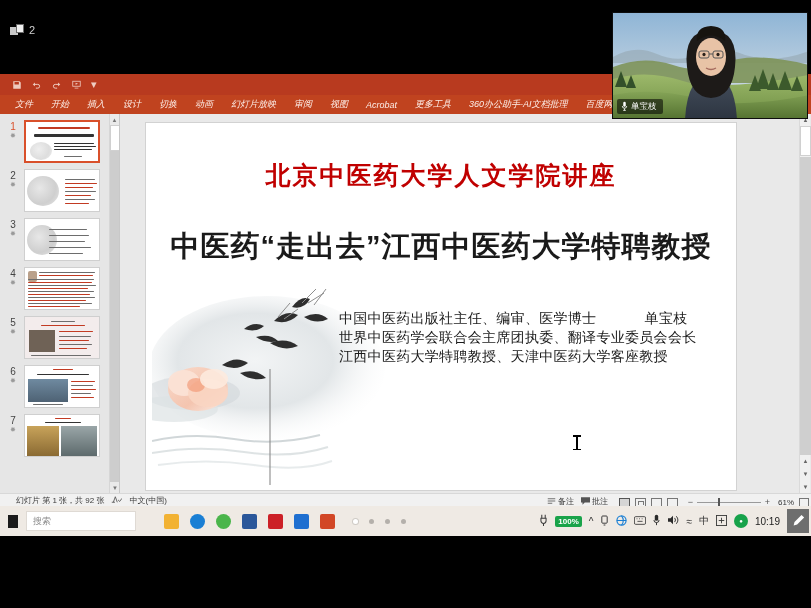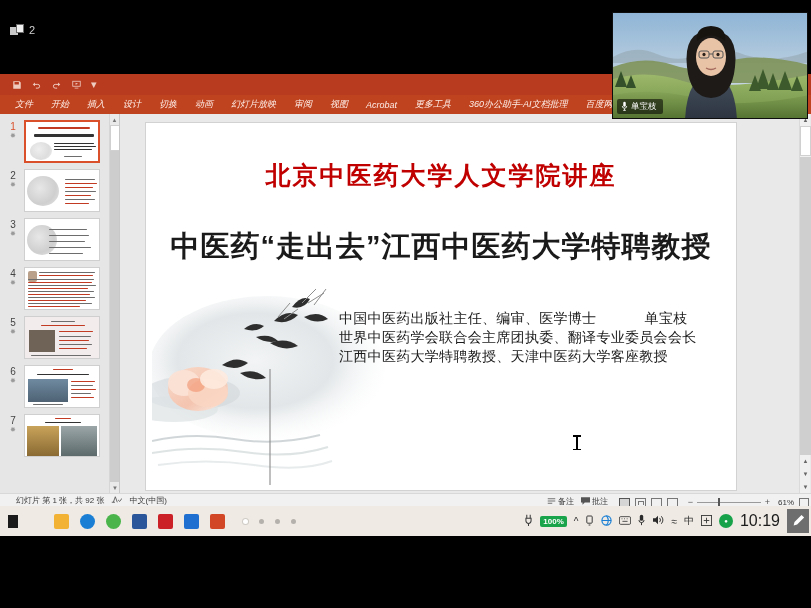--- a/index.html
+++ b/index.html
@@ -227,21 +227,21 @@
   .tray {
     position: absolute; right: 0; top: 0; height: 30px;
     display: flex; align-items: center; gap: 7px; padding-right: 2px;
   }
   .tray .ti { font-size: 10px; color: #2e2e2e; }
   .battery {
     display: flex; align-items: center;
     background: #19a34a; color: #fff; font-size: 8px; font-weight: 700;
     padding: 1px 3px; border-radius: 2px;
   }
-  .tray .clock { font-size: 16px; color: #1c1c1c; }
+  .tray .clock { font-size: 10px; color: #1c1c1c; }
   .tray .pen {
     width: 22px; height: 24px; background: #6e6e6e;
     display: flex; align-items: center; justify-content: center;
   }
   .greenround {
     width: 14px; height: 14px; border-radius: 50%; background: #17a24a;
     color: #fff; font-size: 6px; display: flex; align-items: center; justify-content: center;
   }
 
   
@@ -586,20 +586,23 @@
           <span class="zm-pct">61%</span>
           <span class="fitbtn"></span>
         </span>
       </div>
     </div>
   </div>
 
   <div class="taskbar">
     <div class="tb-start">
       <span class="sq"></span>
+    </div>
+    <div class="tb-search">
+      <span>搜索</span>
     </div>
 
     <div class="tb-apps">
       <span class="tb-app" style="background:#f2b233"></span>
       <span class="tb-app" style="background:#1a7fd4;border-radius:50%"></span>
       <span class="tb-app" style="background:#4bb54b;border-radius:50%"></span>
       <span class="tb-app" style="background:#2b579a"></span>
       <span class="tb-app" style="background:#cc2027"></span>
       <span class="tb-app" style="background:#1f6fd0"></span>
       <span class="tb-app" style="background:#d24726"></span>

